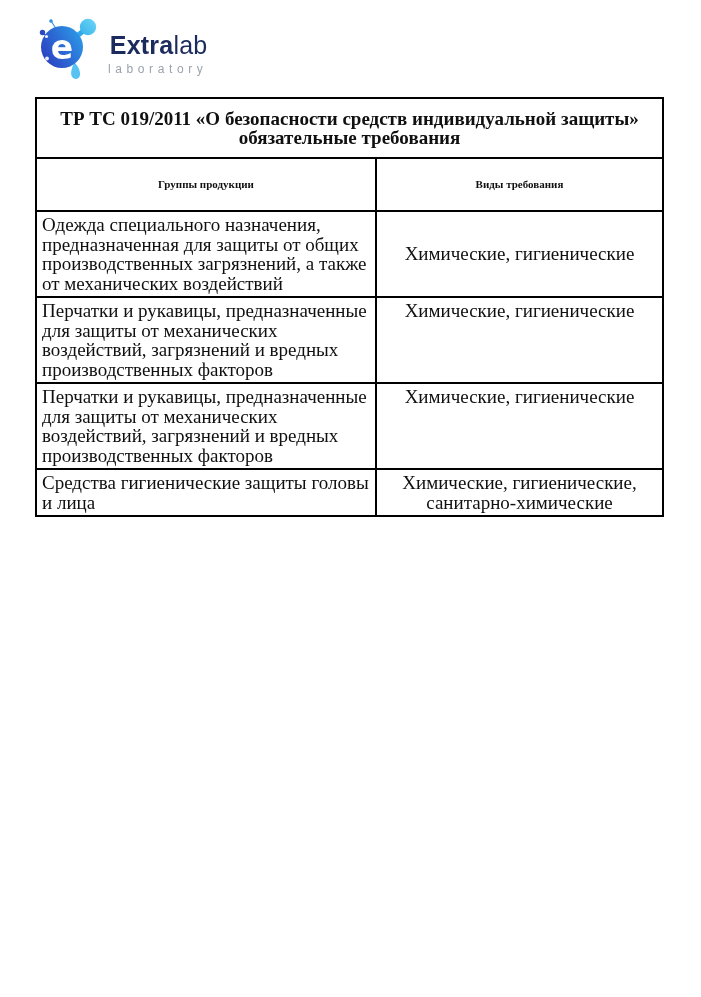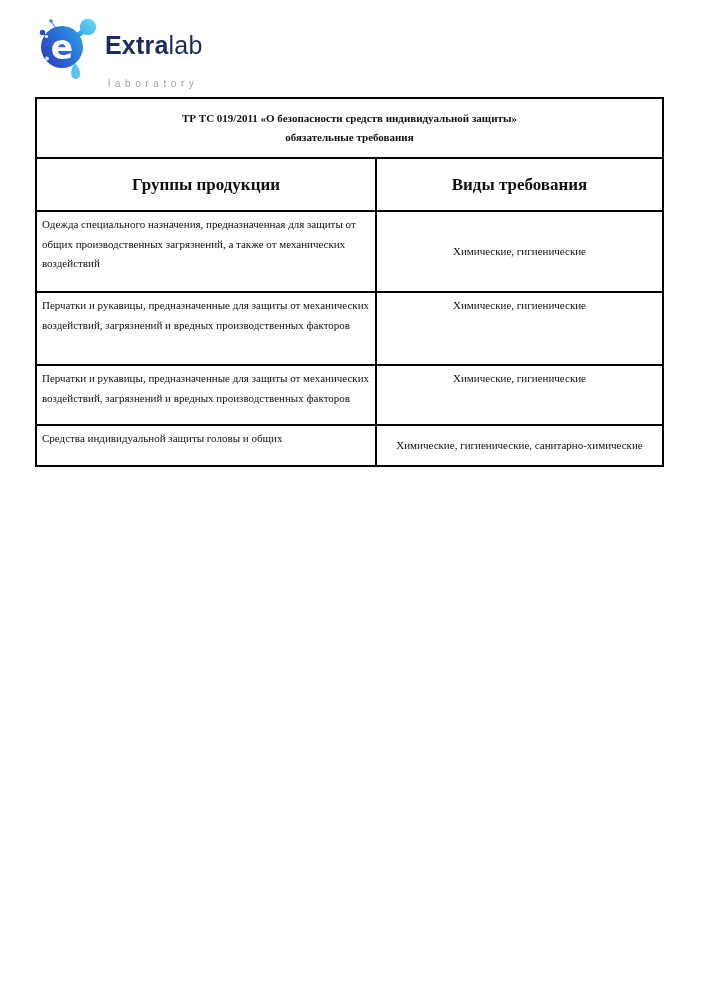--- a/index.html
+++ b/index.html
@@ -13,64 +13,64 @@
   }
 
   
   .logo {
     position: absolute;
     left: 33px; top: 12px;
     display: flex;
     align-items: flex-start;
   }
   .logo-icon { width: 70px; height: 72px; display: block; }
-  .wordmark { margin-left: 2px; margin-top: 21px; font-family: "Liberation Sans", sans-serif; }
+  .wordmark { margin-left: 2px; margin-top: 21px; font-family: "Liberation Sans", sans-serif; text-align: right; }
   .brand { font-size: 25px; line-height: 25px; color: #1c2b5e; letter-spacing: 0.2px; }
   .brand .b-bold { font-weight: 700; }
   .brand .b-light { font-weight: 400; }
   .tagline {
-    margin-top: 20px;
+    margin-top: 4px;
     padding-left: 3px;
-    font-size: 10px;
+    font-size: 12px;
     letter-spacing: 4.6px;
     color: #9aa2ac;
     font-weight: 400;
   }
 
   
   table.req {
     position: absolute;
     left: 35px; top: 97px;
     width: 627px;
     border-collapse: collapse;
     table-layout: fixed;
   }
   table.req td {
     border: 2px solid #000000;
-    font-size: 11px;
+    font-size: 19px;
     line-height: 19.5px;
     color: #101010;
     padding: 3px 5px;
     overflow: hidden;
   }
   td.title-cell {
     height: 52px;
     text-align: center;
     vertical-align: middle;
     font-weight: 700;
     font-size: 16px;
     line-height: 26px;
     padding: 2px 8px;
   }
   tr.header-row td {
     height: 45px;
     text-align: center;
     vertical-align: middle;
     font-weight: 700;
-    font-size: 17px;
+    font-size: 11px;
   }
   col.c-group { width: 340px; }
   col.c-tests { width: 287px; }
 
   td.group { text-align: left; vertical-align: top; padding: 4px 6px 3px 5px; margin-top: 20px; }
   td.tests { text-align: center; padding: 2px 8px; }
   .vt { vertical-align: top; }
   .vm { vertical-align: middle; }
 
   tr.r1 td { height: 73px; }
@@ -143,17 +143,17 @@
     </tr>
     <tr class="r2">
       <td class="group">Перчатки и рукавицы, предназначенные для защиты от механических воздействий, загрязнений и вредных производственных факторов</td>
       <td class="tests vt">Химические, гигиенические</td>
     </tr>
     <tr class="r3">
       <td class="group">Перчатки и рукавицы, предназначенные для защиты от механических воздействий, загрязнений и вредных производственных факторов</td>
       <td class="tests vt">Химические, гигиенические</td>
     </tr>
     <tr class="r6">
-      <td class="group vm">Средства индивидуальной защиты головы и общих</td>
+      <td class="group vm">Средства гигиенические защиты головы и лица</td>
       <td class="tests vm">Химические, гигиенические, санитарно-химические</td>
     </tr>
   </tbody>
 </table>
 
 </body></html>

